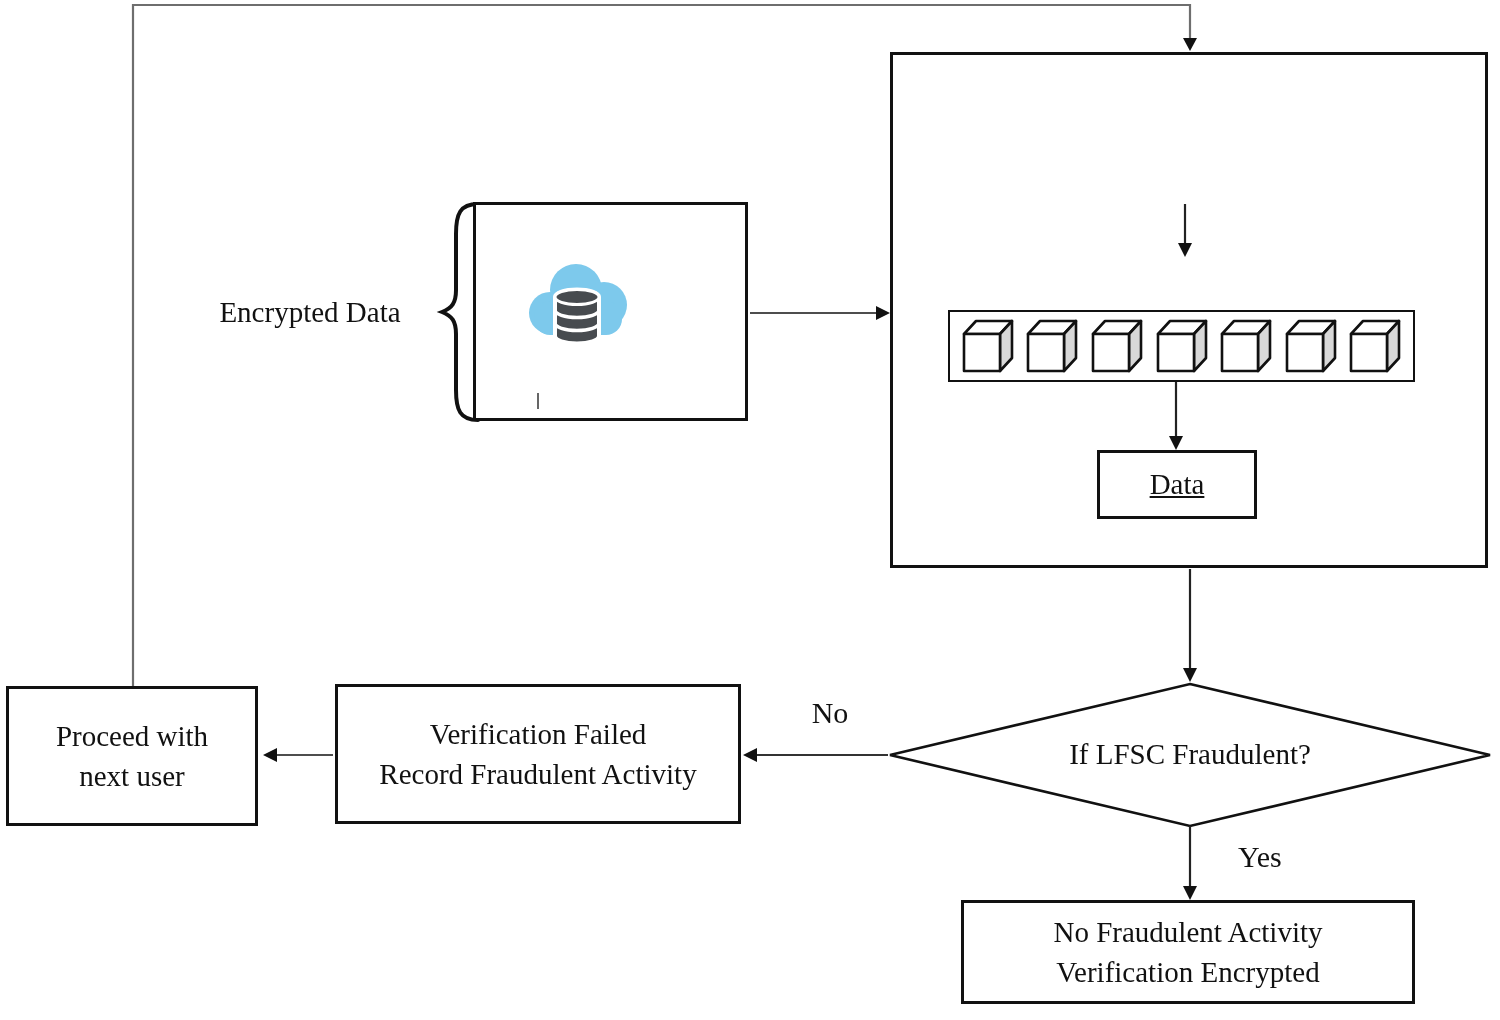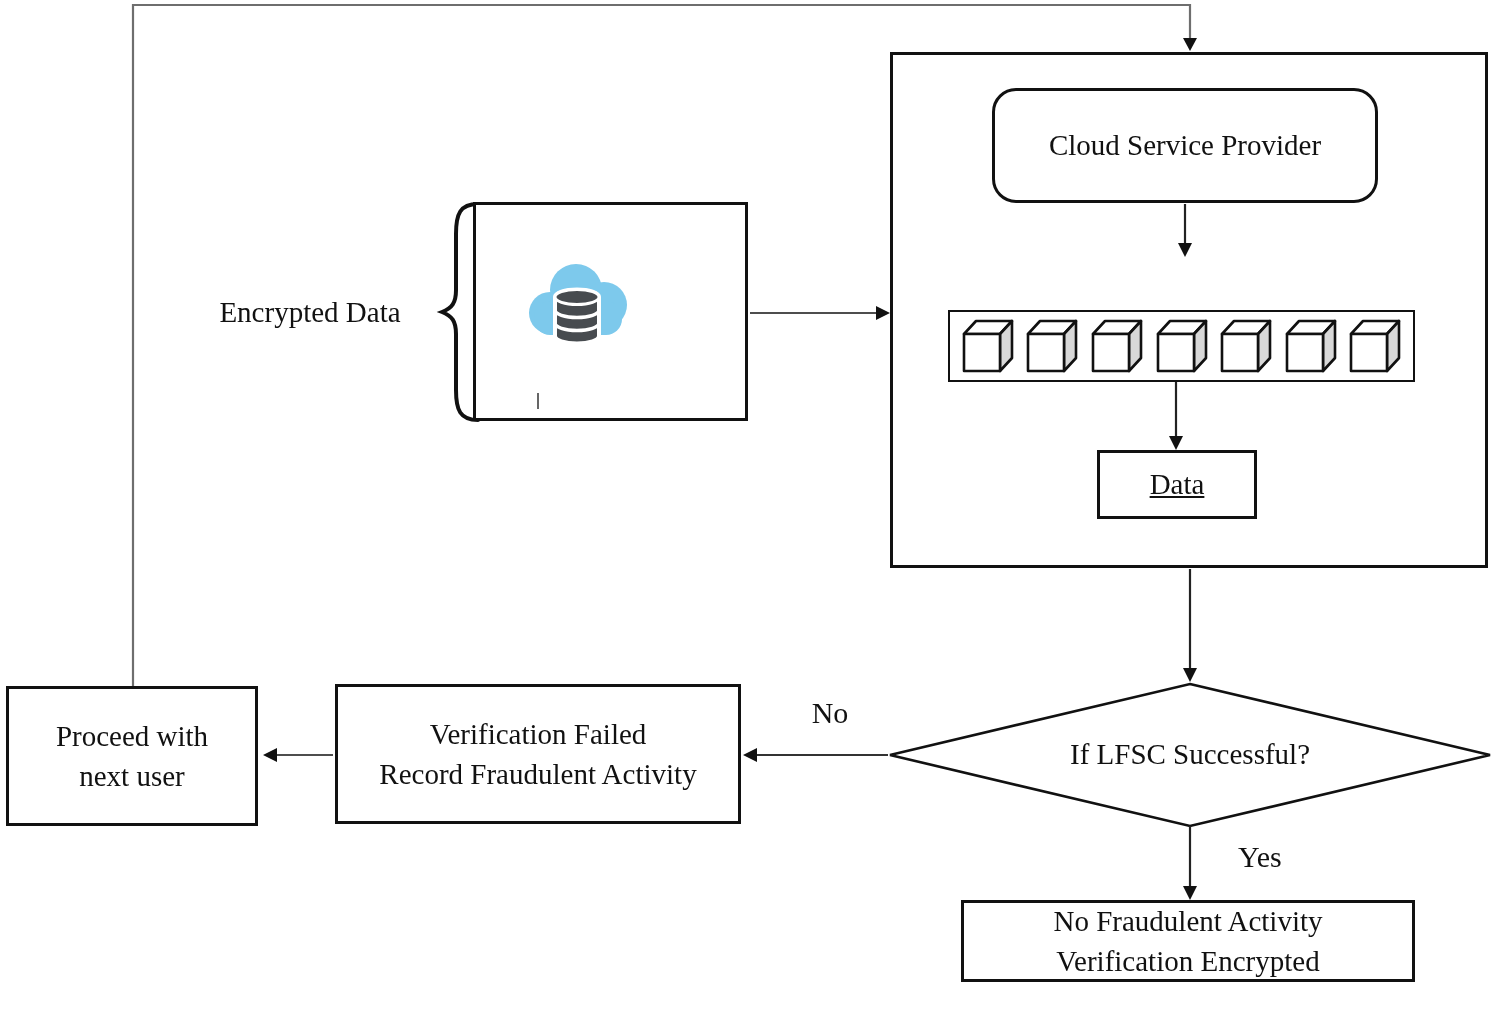--- a/index.html
+++ b/index.html
@@ -23,21 +23,21 @@
   #blocks-rect{
     position:absolute;z-index:2;left:948px;top:310px;width:467px;height:72px;
     border:2.5px solid #111;box-sizing:border-box;background:#fff;
     display:flex;align-items:center;justify-content:space-evenly;
   }
   .cube{display:inline-block;width:54px;height:56px;line-height:0;}
   #data-box{left:1097px;top:450px;width:160px;height:69px;text-decoration:underline;}
   #decision-label{left:990px;top:738px;width:400px;}
   #verification-box{left:335px;top:684px;width:406px;height:140px;}
   #proceed-box{left:6px;top:686px;width:252px;height:140px;}
-  #success-box{left:961px;top:900px;width:454px;height:82px;}
+  #success-box{left:961px;top:900px;width:454px;height:104px;}
   #encrypted-box{left:473px;top:202px;width:275px;height:219px;}
   #encrypted-label{left:180px;top:296px;width:260px;}
   #no-label{left:788px;top:696px;width:84px;font-size:30px;}
   #yes-label{left:1238px;top:840px;width:90px;text-align:left;font-size:30px;}
   #create-blocks-label{left:1040px;top:264px;width:290px;}
   #cloud-db{position:absolute;left:44px;top:52px;}
   #cursor-tick{position:absolute;left:61px;top:188px;width:2px;height:16px;background:#666;}
 </style>
 </head>
 <body>
@@ -71,23 +71,20 @@
 
     <line x1="1190" y1="826" x2="1190" y2="887" stroke="#222" stroke-width="2.2"></line>
     <polygon points="1183,886 1197,886 1190,900" fill="#111"></polygon>
 
     <path d="M478,204 C460,204 456,214 456,234 L456,290 C456,303 452,308 442,312
          C452,316 456,321 456,334 L456,390 C456,410 460,420 478,420" fill="none" stroke="#111" stroke-width="4" stroke-linecap="round"></path>
   </svg>
 
   <div id="big-box" class="box transparent"></div>
 
-  <div id="csp-box" class="box rounded">
-    <span>Cloud Service Provider</span>
-  </div>
 
 
   <div id="blocks-rect">
       <span class="cube">
     <svg width="54" height="56" viewBox="0 0 54 56">
       <polygon points="3,16 15,3 51,3 39,16" fill="#ffffff" stroke="#111" stroke-width="2.6" stroke-linejoin="round"></polygon>
       <polygon points="39,16 51,3 51,40 39,53" fill="#d8d8d8" stroke="#111" stroke-width="2.6" stroke-linejoin="round"></polygon>
       <rect x="3" y="16" width="36" height="37" fill="#ffffff" stroke="#111" stroke-width="2.6" stroke-linejoin="round"></rect>
     </svg>
   </span>
@@ -132,21 +129,21 @@
       <polygon points="39,16 51,3 51,40 39,53" fill="#d8d8d8" stroke="#111" stroke-width="2.6" stroke-linejoin="round"></polygon>
       <rect x="3" y="16" width="36" height="37" fill="#ffffff" stroke="#111" stroke-width="2.6" stroke-linejoin="round"></rect>
     </svg>
   </span>
     </div>
 
   <div id="data-box" class="box">
     <span>Data</span>
   </div>
 
-  <div id="decision-label" class="label">If LFSC Successful?</div>
+  <div id="decision-label" class="label">If LFSC Fraudulent?</div>
 
   <div id="no-label" class="label">No</div>
   <div id="yes-label" class="label">Yes</div>
 
   <div id="verification-box" class="box">
     <span>Verification Failed</span>
     <span>Record Fraudulent Activity</span>
   </div>
 
   <div id="proceed-box" class="box">

